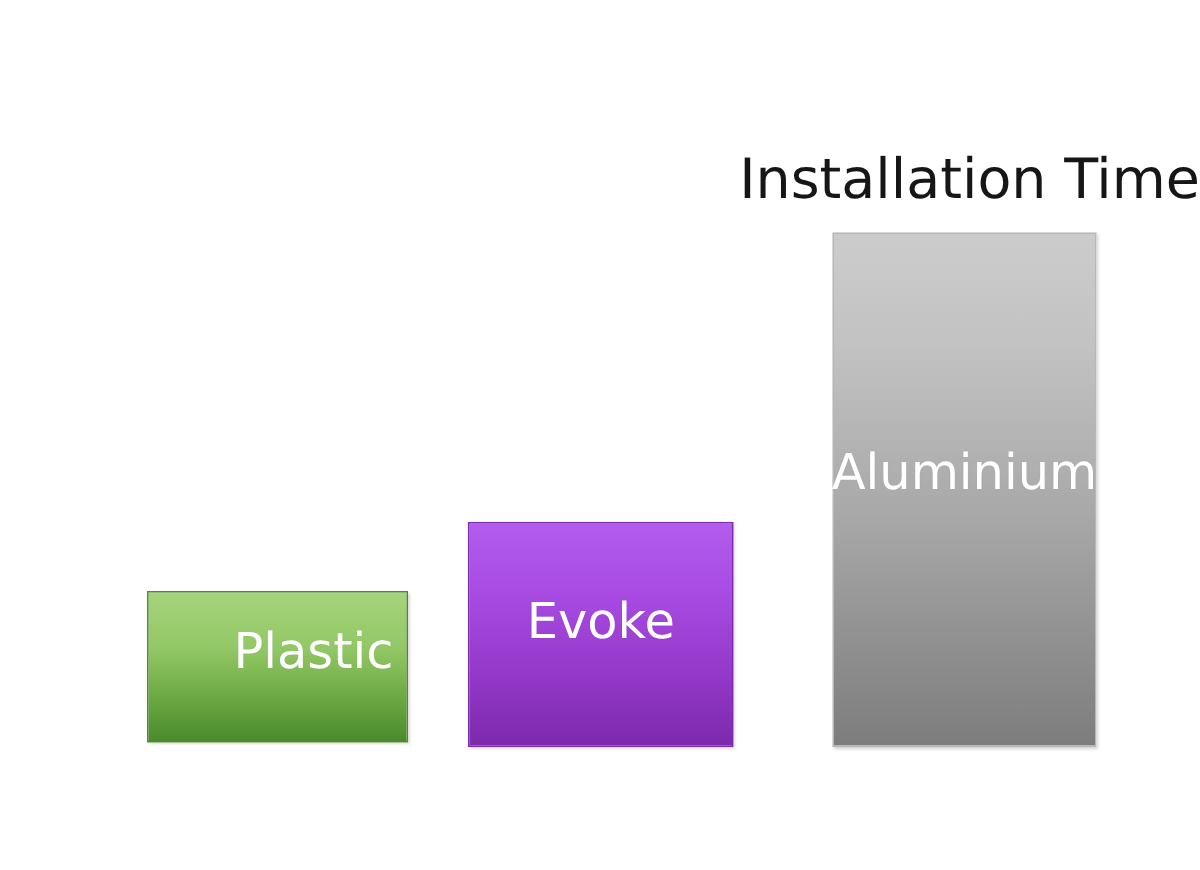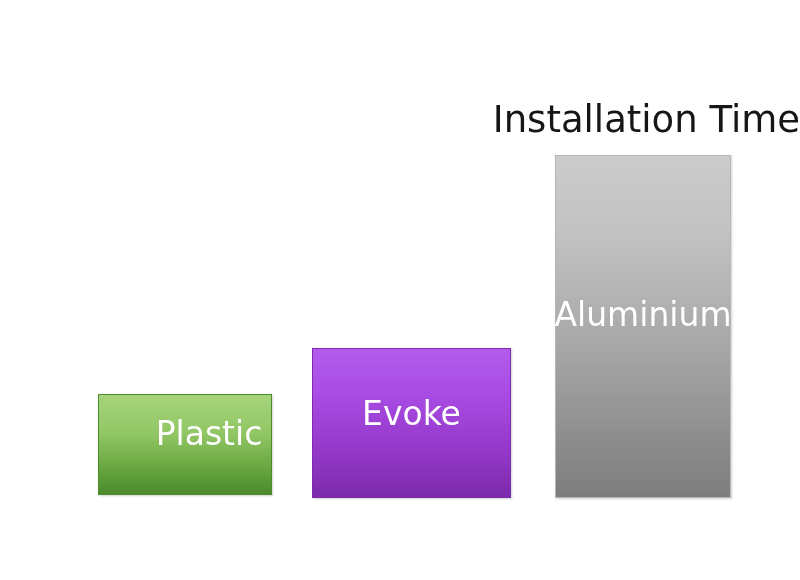--- a/index.html
+++ b/index.html
@@ -67,21 +67,21 @@
   }
   #bar-plastic .bar-label {
     align-self: flex-start;
     margin-top: 22px;
   }
 
   
   #bar-evoke {
     left: 312px;
     top: 348px;
-    width: 199px;
+    width: 177px;
     height: 150px;
     background: linear-gradient(to bottom, #b25ced 0%, #a94ce4 30%, #9438c9 68%, #7c2aac 100%);
     border: 1px solid #7d2bae;
     box-shadow: 1px 1px 2px rgba(0,0,0,0.18);
   }
   #bar-evoke .bar-label {
     align-self: flex-start;
     margin-top: 48px;
   }
 

